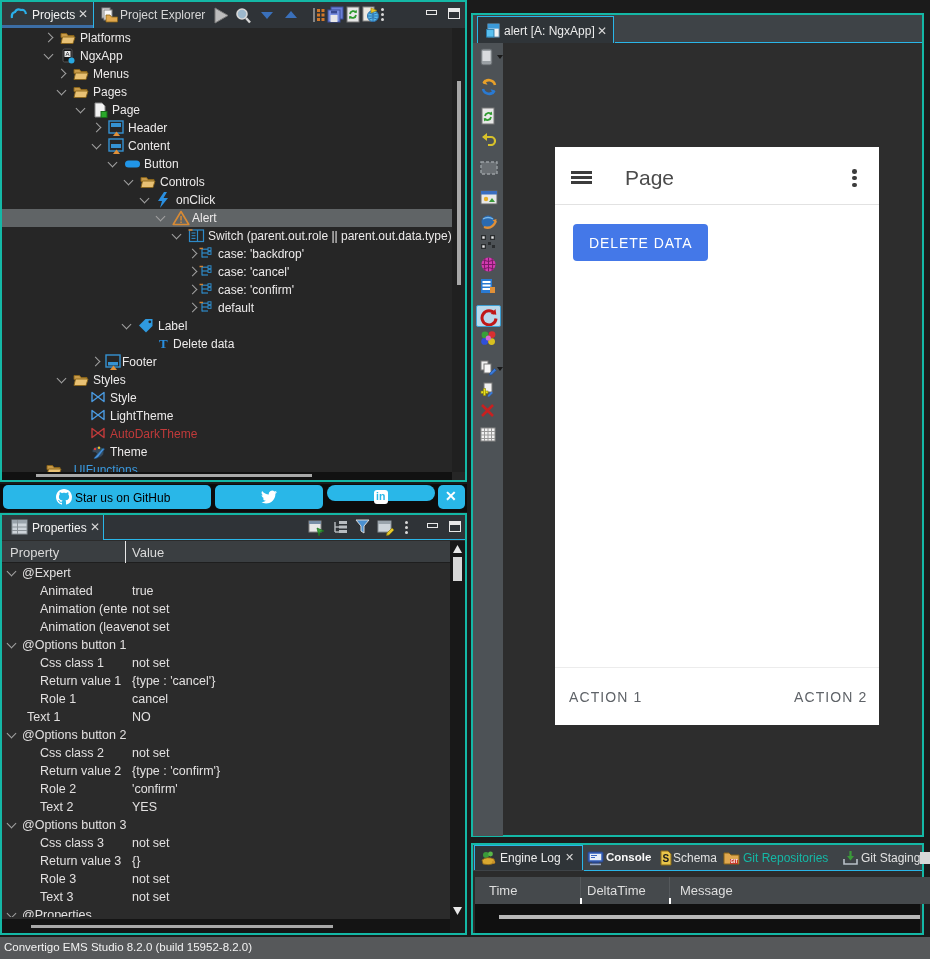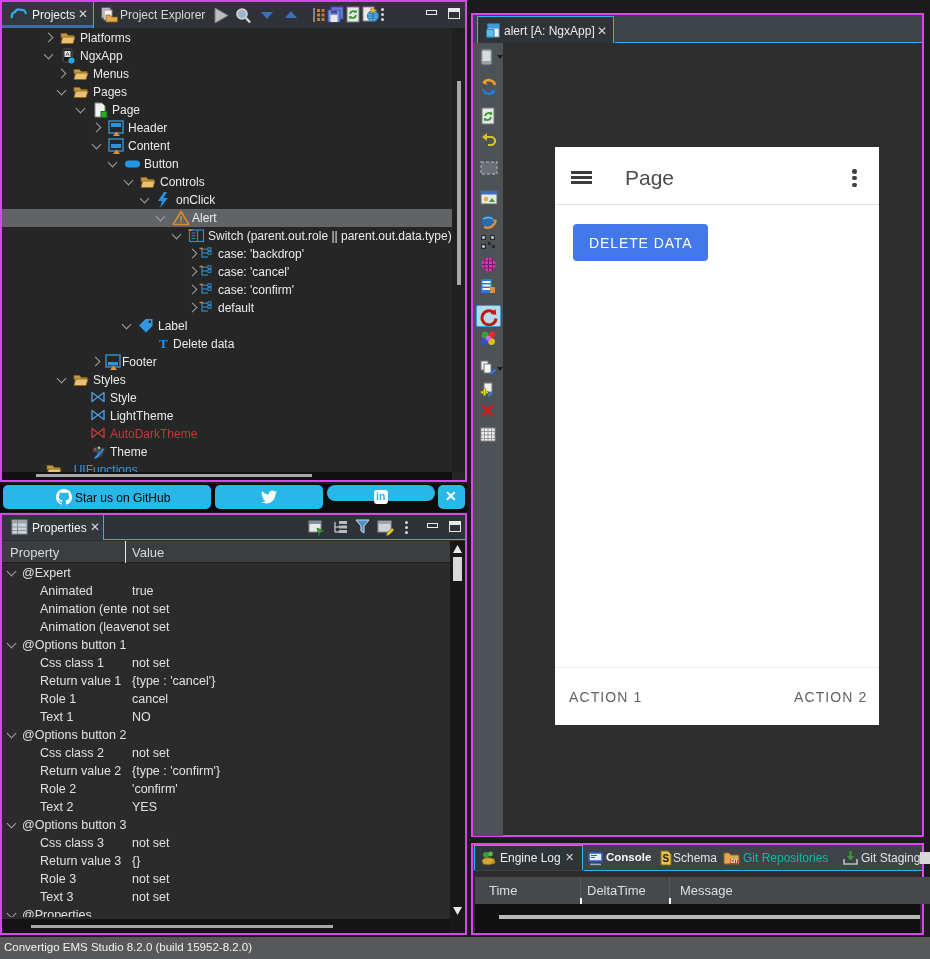--- a/index.html
+++ b/index.html
@@ -1,20 +1,20 @@
 <!DOCTYPE html>
 <html><head>
 <meta charset="utf-8">
 <style>
 * { margin:0; padding:0; box-sizing:border-box; }
 html,body { width:930px; height:959px; background:#1b1b1b; font-family:"Liberation Sans", sans-serif; overflow:hidden; }
 .abs { position:absolute; }
 span.abs { white-space:nowrap; }
 #stage { position:relative; width:930px; height:959px; }
-.panel { position:absolute; border:2px solid #d946ef; background:#2b2b2b; }
+.panel { position:absolute; border:2px solid #14b8a6; background:#2b2b2b; }
 .chev { position:absolute; width:7px; height:7px; border-right:1.7px solid #a2a2a2; border-bottom:1.7px solid #a2a2a2; }
 .chev.d { transform:rotate(45deg); }
 .chev.r { transform:rotate(-45deg); }
 .trow { position:absolute; height:18px; font-size:12px; color:#eceaea; white-space:nowrap; }
 .trow .lbl { position:absolute; top:2px; }
 .ticon { position:absolute; top:1px; }
 .prow { position:absolute; height:18px; font-size:12.5px; color:#e2e0e0; white-space:nowrap; }
 svg { display:block; }
 </style>
 </head>
@@ -484,21 +484,21 @@
         </div>
         <div class="prow" style="top:110px; left:0; width:448px;">
           <span class="abs" style="left:38px; top:2px;">Return value 1</span>
           <span class="abs" style="left:130px; top:2px;">{type : 'cancel'}</span>
         </div>
         <div class="prow" style="top:128px; left:0; width:448px;">
           <span class="abs" style="left:38px; top:2px;">Role 1</span>
           <span class="abs" style="left:130px; top:2px;">cancel</span>
         </div>
         <div class="prow" style="top:146px; left:0; width:448px;">
-          <span class="abs" style="left:38px; top:2px;">Text 1</span>
+          <span class="abs" style="left:25px; top:2px;">Text 1</span>
           <span class="abs" style="left:130px; top:2px;">NO</span>
         </div>
         <div class="prow" style="top:164px; left:0; width:448px;">
           <span class="chev d" style="left:6px; top:4px;"></span>
           <span class="abs" style="left:20px; top:2px;">@Options button 2</span>
         </div>
         <div class="prow" style="top:182px; left:0; width:448px;">
           <span class="abs" style="left:38px; top:2px;">Css class 2</span>
           <span class="abs" style="left:130px; top:2px;">not set</span>
         </div>

